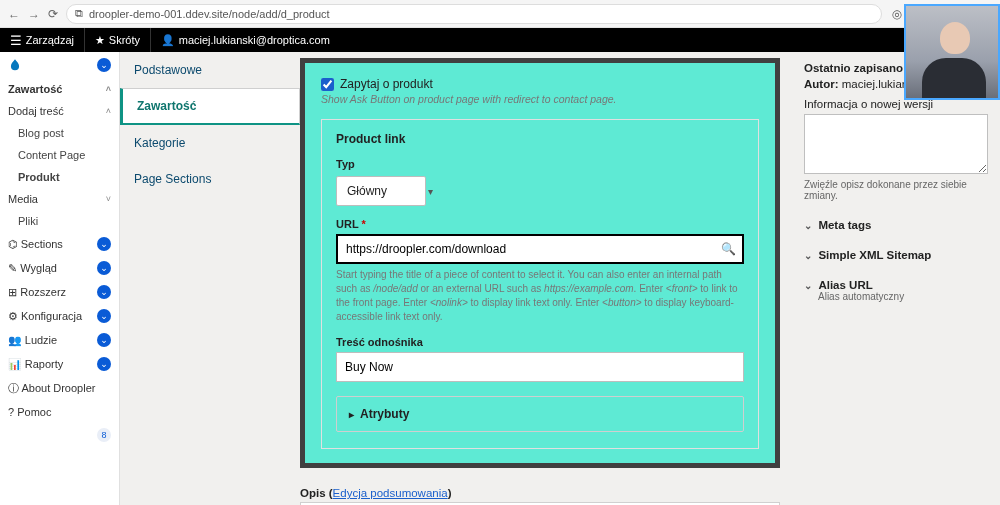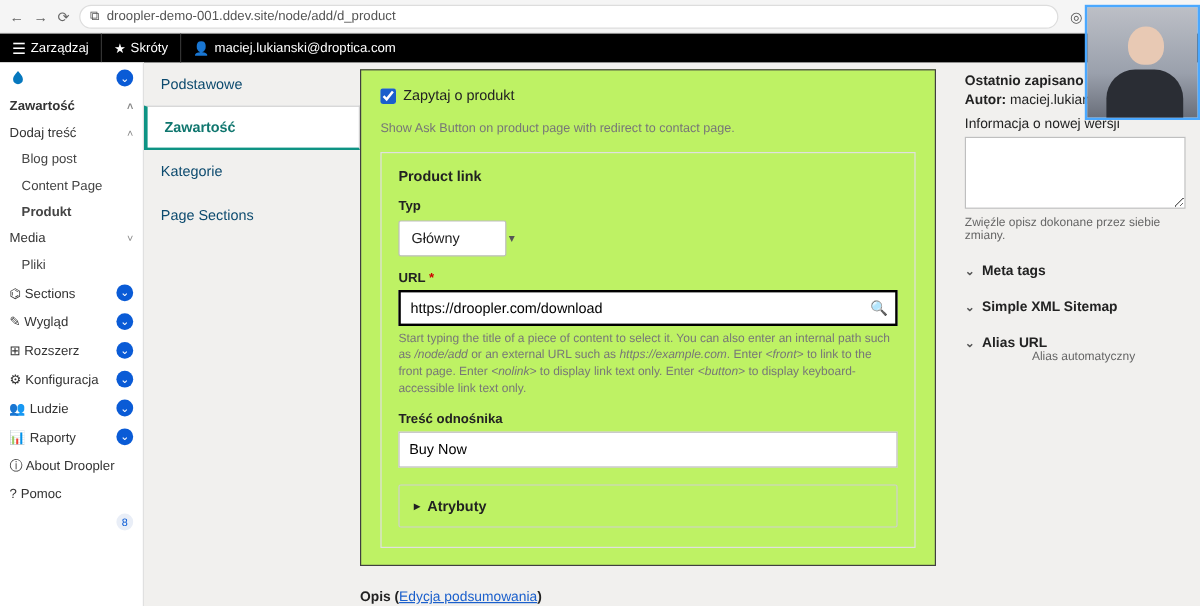--- a/index.html
+++ b/index.html
@@ -33,23 +33,23 @@
   .side-logo { display:flex; align-items:center; justify-content:space-between; padding:6px 8px;}
   .drupal-drop { width:14px; height:14px; }
 
   
   .vtabs { width: 180px; padding-top: 0; }
   .vtab { padding: 10px 14px; font-size: 12px; color: #0c4a6e; border: 1px solid transparent; border-left: none; cursor: pointer; }
   .vtab.active { background: #fff; color: #0f766e; font-weight: 600; border: 1px solid #cfcfcf; border-left: 3px solid #0e9384; border-bottom: 2px solid #0e9384; }
 
   
   .main { flex: 1; padding: 0 12px 12px 0; overflow-y: auto; }
-  .panel { background: #bef264; border: 1px solid #404040; padding: 14px 16px; margin-top: 6px; }
+  .panel { background: #5eead4; border: 5px solid #404040; padding: 14px 16px; margin-top: 6px; }
   .chk-row { display: flex; align-items: center; gap: 6px; font-size: 12px; }
-  .help { color: #777; font-size: 10.5px; margin-top: 14px; }
+  .help { color: #777; font-size: 10.5px; margin-top: 2px; font-style: italic; }
   .field-label { font-size: 11px; font-weight: 600; margin-top: 12px; }
   .field-label .req { color: #c00; }
   .select-box { border: 1px solid #bdbdbd; border-radius: 2px; height: 30px; display: flex; align-items: center; padding: 0 10px; margin-top: 6px; font-size: 12px; width: 90px; background:#fff;gap:41px;}
   .input-wrap { position: relative; margin-top: 4px; }
   .text-input { width: 100%; height: 30px; border: 2px solid #000; padding: 0 30px 0 8px; font-size: 12px; }
   .text-input.light { border: 1px solid #bdbdbd; }
   .search-ic { position: absolute; right: 8px; top: 50%; transform: translateY(-50%); color: #666; }
   .hint { color: #777; font-size: 10px; margin-top: 4px; line-height: 1.4; }
   .hint i { font-style: italic; }
 
@@ -65,21 +65,21 @@
 
   
   .rightbar { width: 208px; padding: 10px 12px; font-size: 11.5px; }
   .rightbar .meta-line { margin-bottom: 4px; }
   .rightbar .meta-line b { font-weight: 700; }
   .rev-label { font-weight: 400; margin-top: 8px; display: block; }
   .rev-area { width: 100%; height: 60px; border: 1px solid #bfbfbf; margin-top: 4px; background:#fff;}
   .rev-help { color: #666; font-size: 10px; margin-top: 3px; }
   .collapsible { display: flex; align-items: center; gap: 6px; font-weight: 700; margin-top: 18px; cursor: pointer; }
   .collapsible .cv { font-size: 10px; color: #555; }
-  .sub-note { color: #666; font-size: 10px; margin-left: 14px; text-align: center; }
+  .sub-note { color: #666; font-size: 10px; margin-left: 14px; }
 
   
   .webcam { position: absolute; top: 4px; right: 0; width: 96px; height: 96px; border: 2px solid #4aa8ff; background: linear-gradient(180deg,#bcbfc6 0%, #9aa0ac 60%, #6a6f7a 100%); }
   .webcam .head { position:absolute; top:16px; left:34px; width:30px; height:32px; background:#e8c9b4; border-radius:50% 50% 45% 45%; }
   .webcam .body { position:absolute; bottom:0; left:16px; width:64px; height:40px; background:#2a2d34; border-radius:24px 24px 0 0; }
 
   svg { display:block; }
 </style>
 </head>
 <body>

